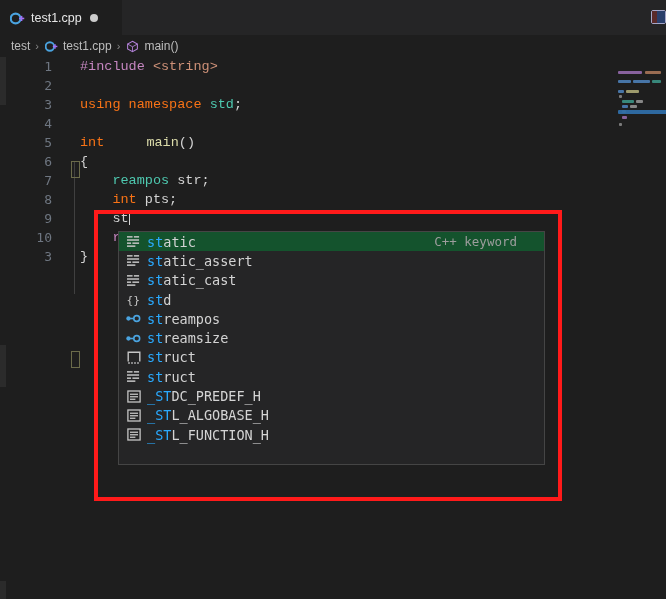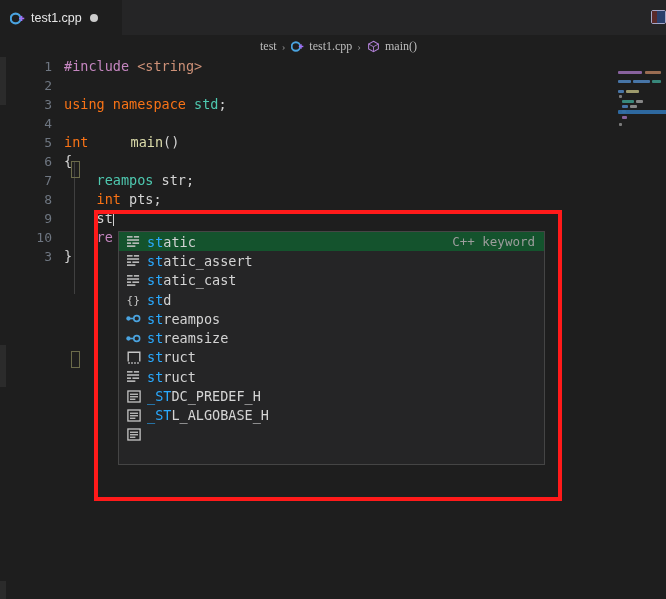--- a/index.html
+++ b/index.html
@@ -50,22 +50,21 @@
   .layout-icon i:nth-child(1){width:35%;background:#5a2a2a;}
   .layout-icon i:nth-child(2){width:65%;background:#2a3f6b;}
 
   
   .breadcrumb{
     position:absolute;left:0;top:35px;width:666px;height:22px;
     background:#1e1e1e;
     display:flex;align-items:center;
     padding-left:11px;box-sizing:border-box;
     font-size:12px;color:#a9a9a9;
-    font-family:Liberation Serif, serif;
-    justify-content:center;
+    font-family:Liberation Sans, sans-serif;
   }
   .crumb{display:flex;align-items:center;gap:5px;}
   .crumb-sep{color:#8a8a8a;margin:0 5px;font-size:11px;}
   .crumb-text{color:#bdbdbd;}
   .crumb-icon{width:14px;height:14px;display:flex;align-items:center;justify-content:center;flex:none;}
 
   
   .editor{
     position:absolute;left:0;top:57px;right:0;bottom:0;
     background:#1e1e1e;
@@ -77,21 +76,21 @@
 
   .code{position:absolute;left:0;top:0;width:100%;}
   .line{
     position:relative;height:19px;line-height:19px;white-space:pre;
   }
   .ln{
     position:absolute;left:0;width:52px;text-align:right;
     color:#6e7681;font-size:13px;
     font-family:"DejaVu Sans Mono","Liberation Mono",monospace;
   }
-  .lt{position:absolute;left:64px;}
+  .lt{position:absolute;left:80px;font-family:Liberation Mono, monospace;}
 
   .k-pre{color:#c586c0;}      
   .k-str{color:#ce9178;}      
   .k-key{color:#f97316;}      
   .k-type{color:#4ec9b0;}     
   .k-fn{color:#dcdcaa;margin-left:34px;}       
   .k-pl{color:#d4d4d4;}       
   .k-brace{color:#d4d4d4;}
   .k-ret{color:#c586c0;text-align:right;}
 
@@ -125,21 +124,21 @@
     color:#d4d4d4;font-size:13.5px;white-space:nowrap;
   }
   .srow.sel{background:#14532d;text-align:right;}
   .sicon{
     width:17px;height:15px;flex:none;margin-right:5px;
     display:flex;align-items:center;justify-content:center;
   }
   .slabel{font-size:13.5px;letter-spacing:0px;}
   .hl{color:#2aaaff;}
   .sdetail{
-    position:absolute;right:9px;top:0;height:100%;
+    position:absolute;right:27px;top:0;height:100%;
     display:flex;align-items:center;
     color:#9d9d9d;font-size:12.5px;
   }
 
   
   .annot{
     position:absolute;left:94px;top:210px;width:468px;height:291px;
     border:4px solid #ff1a1a;box-sizing:border-box;
     pointer-events:none;
   }
@@ -357,18 +356,19 @@
       </div>
       <div class="srow">
         <span class="sicon">
           <svg width="14" height="13" viewBox="0 0 14 13">
             <rect x="0.9" y="1" width="12.2" height="11" fill="none" stroke="#c5c5c5" stroke-width="1.3"></rect>
             <rect x="3" y="3.6" width="8" height="1.3" fill="#c5c5c5"></rect>
             <rect x="3" y="6.1" width="8" height="1.3" fill="#c5c5c5"></rect>
             <rect x="3" y="8.6" width="5.4" height="1.3" fill="#c5c5c5"></rect>
           </svg>
         </span>
+        <span class="slabel"><span class="hl">_ST</span>L_FUNCTION_H</span>
       </div>
     </div>
 
   <div class="annot"></div>
 
 </div>
 
 </body></html>

